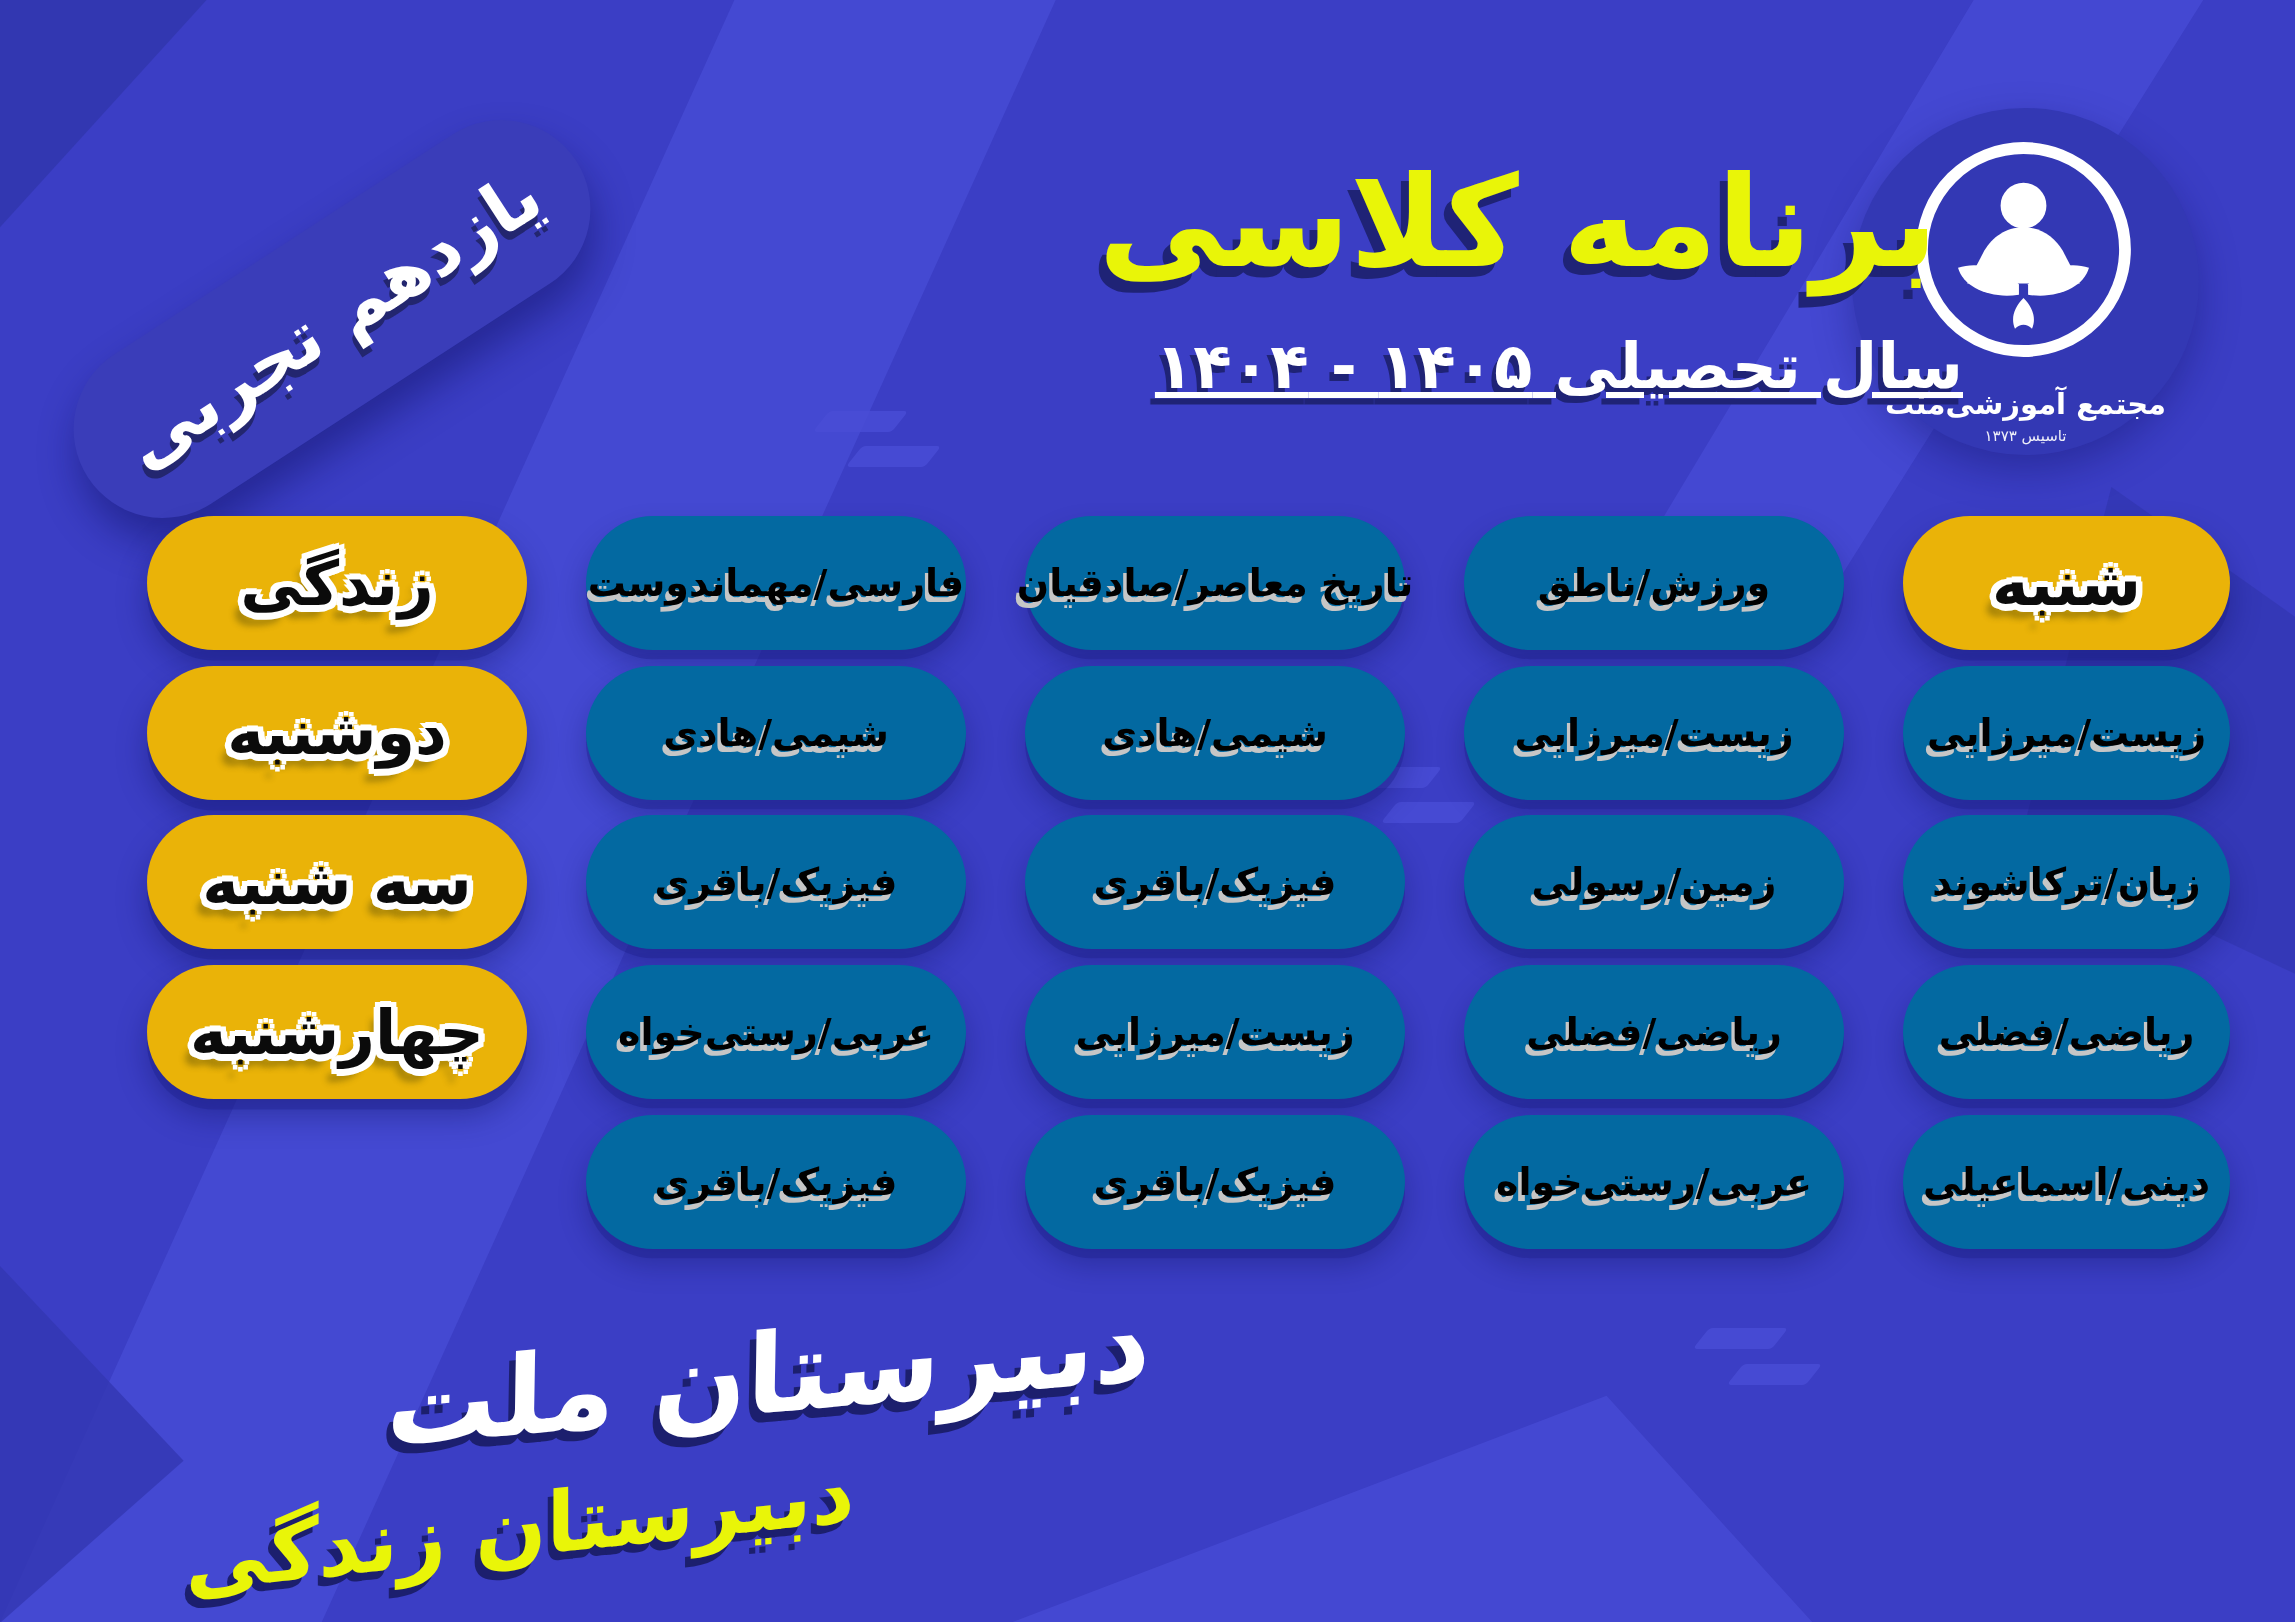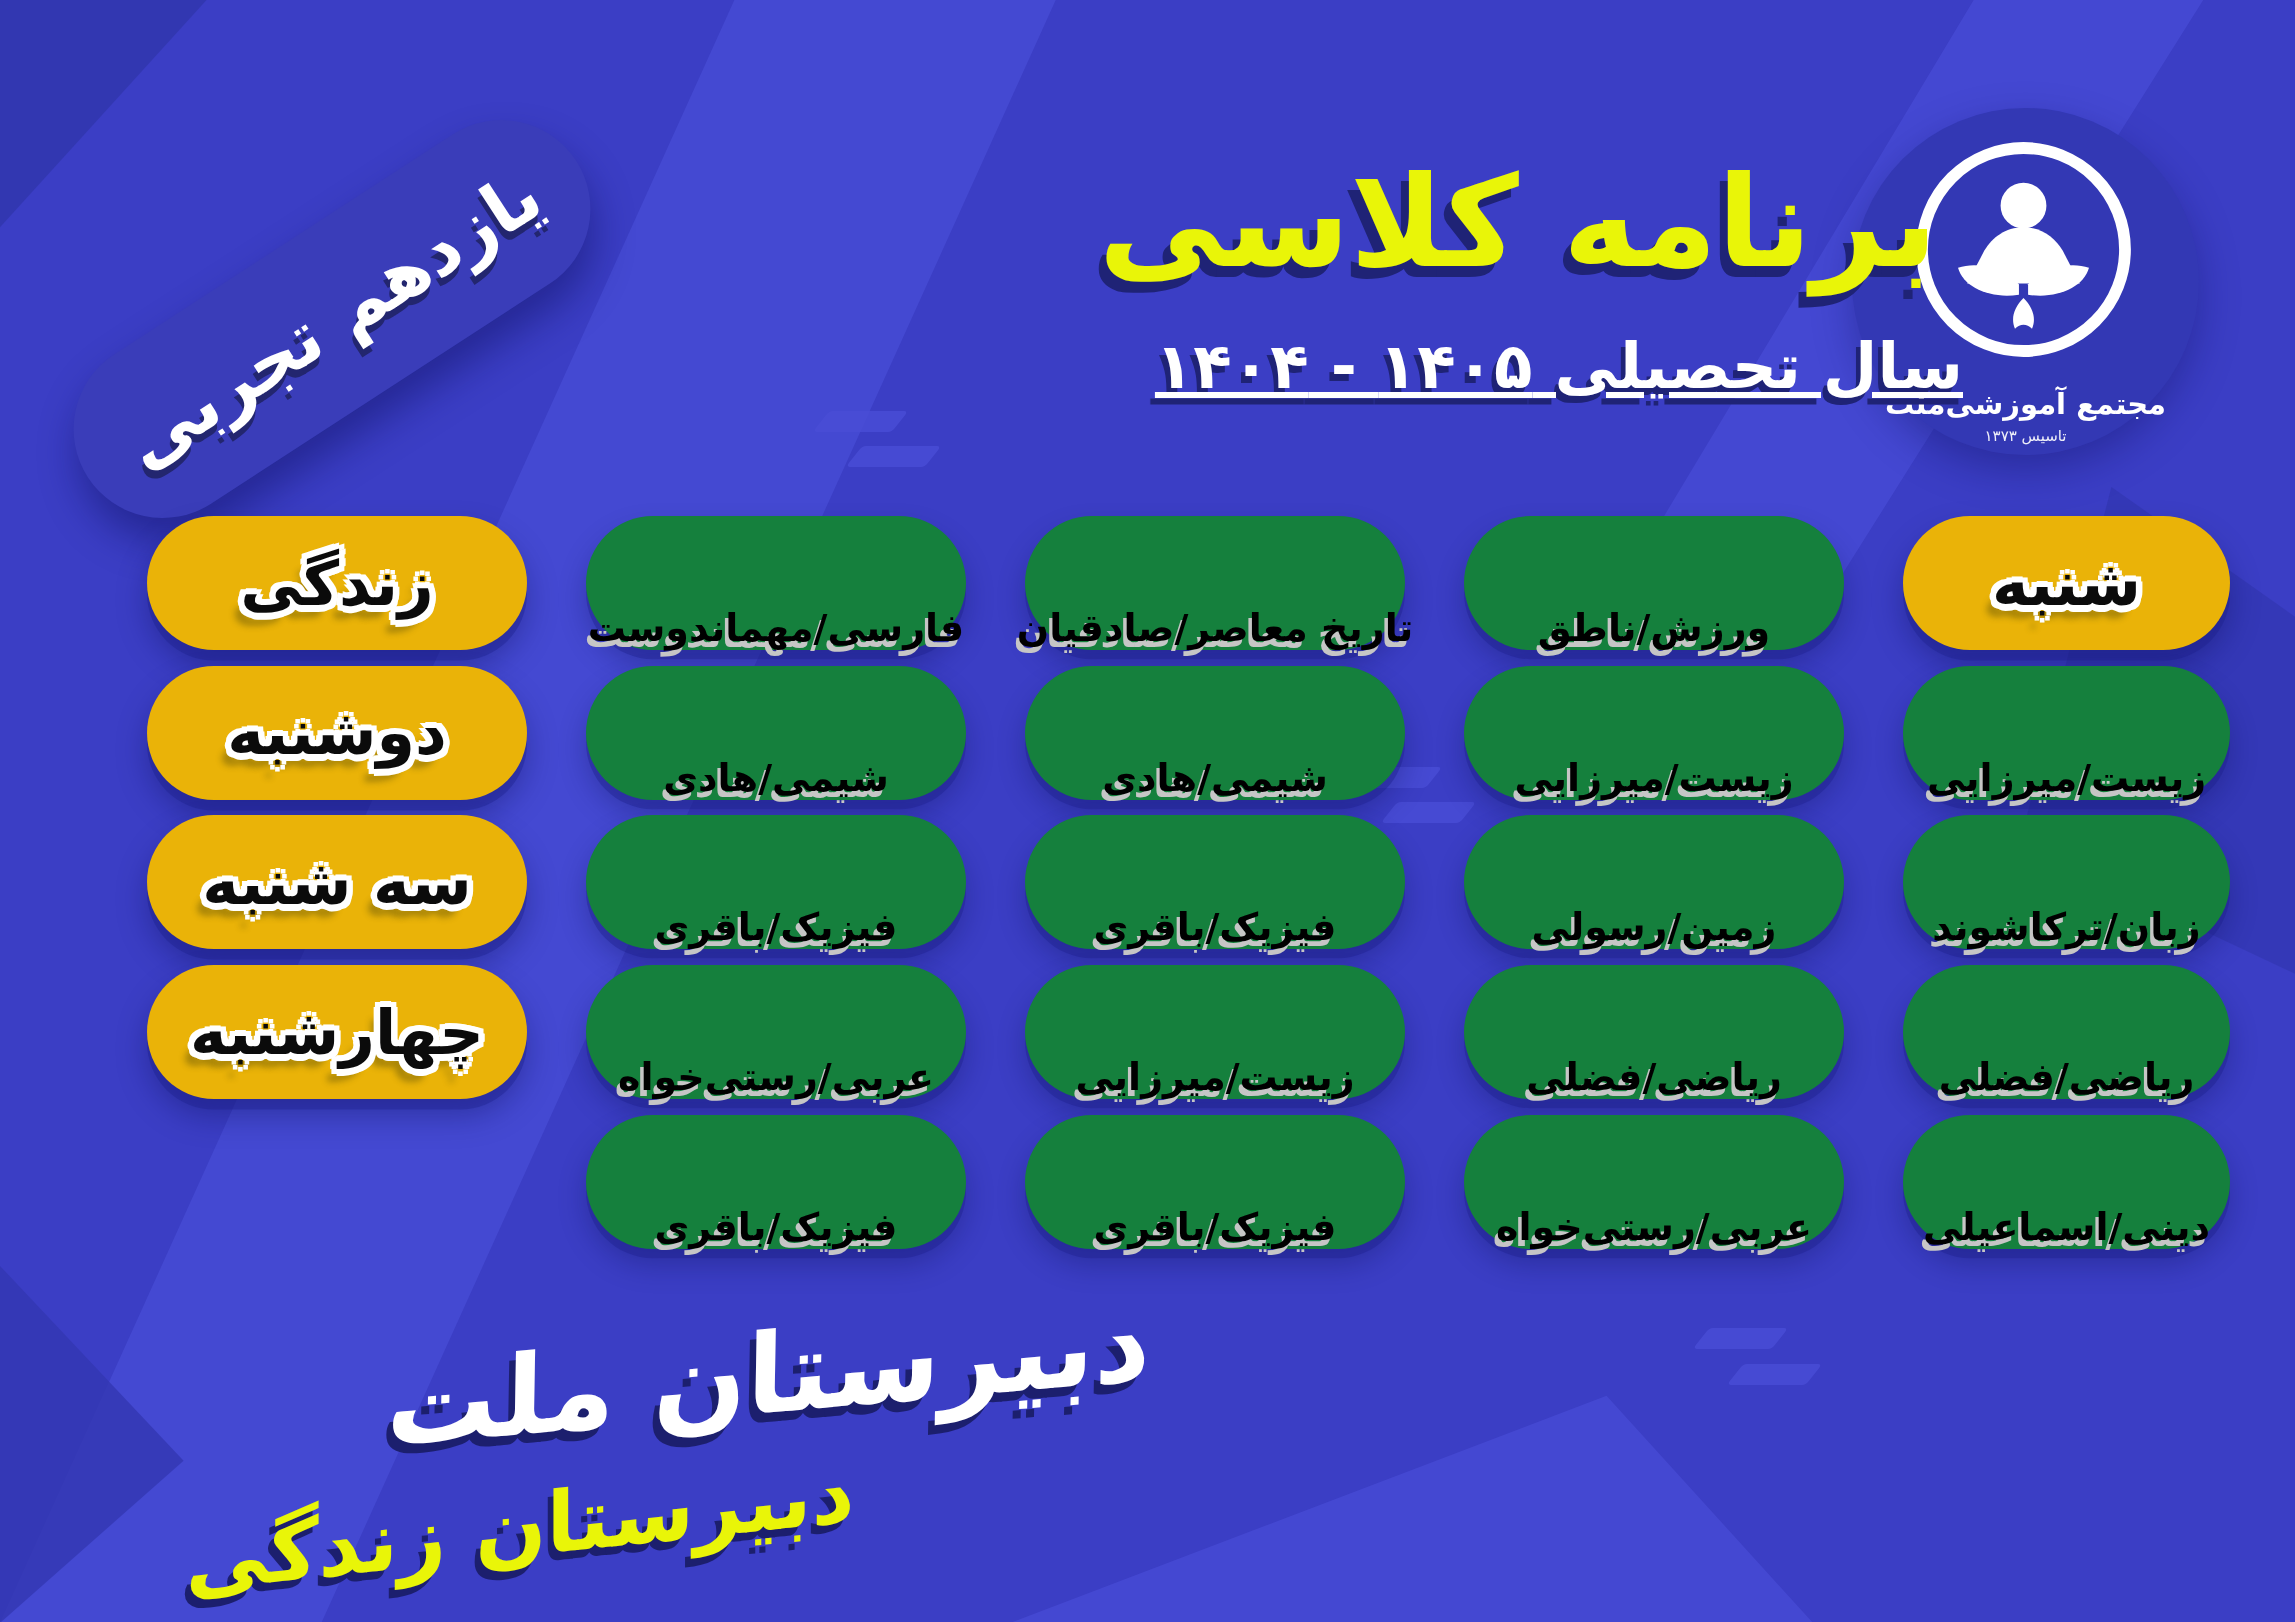--- a/index.html
+++ b/index.html
@@ -41,21 +41,21 @@
 
   
   .schedule{position:absolute;left:149px;top:516px;width:2081px;direction:rtl;display:grid;
     grid-template-columns:327px 380px 380px 380px 380px;column-gap:59px;row-gap:15.7px;grid-auto-rows:134px;}
   .day-pill{background:#eab308;border-radius:67px;display:flex;align-items:center;justify-content:center;
     box-shadow:0 10.5px 0 rgba(30,32,140,.38),0 17px 29.4px rgba(10,12,80,.35);}
   .day-pill span{font-size:62px;font-weight:bold;color:#0b0b0b;white-space:nowrap;
     text-shadow:6.5px 0 0 #fff,-6.5px 0 0 #fff,0 6.5px 0 #fff,0 -6.5px 0 #fff,
       5.2px 5.2px 0 #fff,-5.2px 5.2px 0 #fff,5.2px -5.2px 0 #fff,-5.2px -5.2px 0 #fff,
       -9.2px 13px 6.5px rgba(50,50,10,.35);}
-  .class-pill{background:#15803d;border-radius:67px;display:flex;align-items:flex-end;justify-content:center;
+  .class-pill{background:#0369a1;border-radius:67px;display:flex;align-items:center;justify-content:center;
     padding:0 18.3px;box-shadow:0 9.2px 0 rgba(30,32,140,.4),0 15.7px 27.5px rgba(10,12,80,.3);}
   .class-pill span{font-size:38px;font-weight:bold;color:#000000;white-space:nowrap;
     text-shadow:-3.3px 5.9px 0 #c6c6c6;}
 
   
   .footer1{position:absolute;left:419px;top:1309px;width:733px;text-align:center;color:#ffffff;
     font-size:110px;font-weight:bold;white-space:nowrap;transform:rotate(-5deg) skewX(-6deg);
     text-shadow:-6.5px 9.2px 0 #1c1f6e;}
   .footer2{position:absolute;left:173px;top:1478px;width:694px;text-align:center;color:#e9f508;
     font-size:84px;font-weight:bold;white-space:nowrap;transform:rotate(-6deg) skewX(-6deg);

